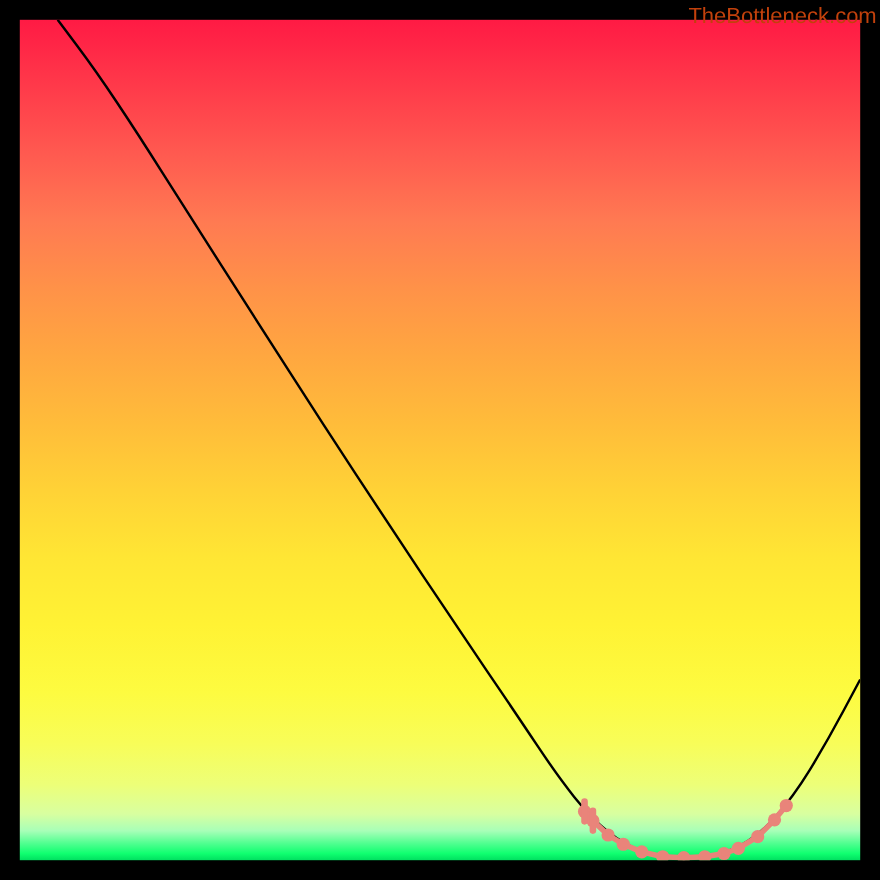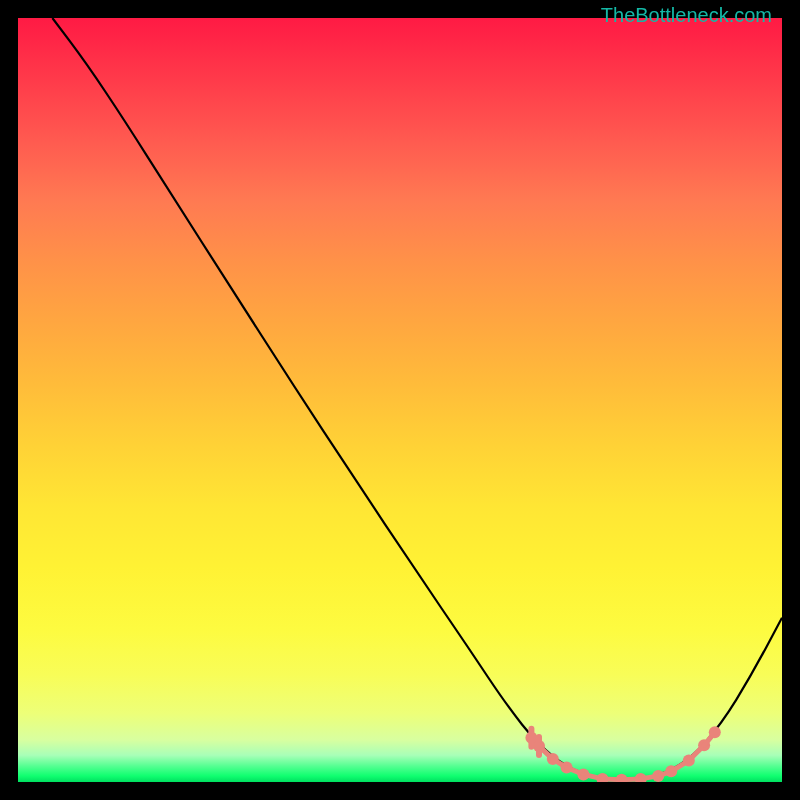--- a/index.html
+++ b/index.html
@@ -39,22 +39,22 @@
       #d8ffa0 94.5%,
       #a8ffb8 96.5%,
       #50ff90 98%,
       #10ff70 99.2%,
       #00e060 100%
     );
   }
   .watermark {
     position: absolute;
     top: 4px;
-    right: 28px;
-    color: #14b8a6;
+    right: 3px;
+    color: #c2410c;
     font-size: 20px;
     font-weight: 500;
     z-index: 5;
   }
   svg.curve {
     position: absolute;
     left: 18px;
     top: 18px;
     width: 764px;
     height: 764px;

